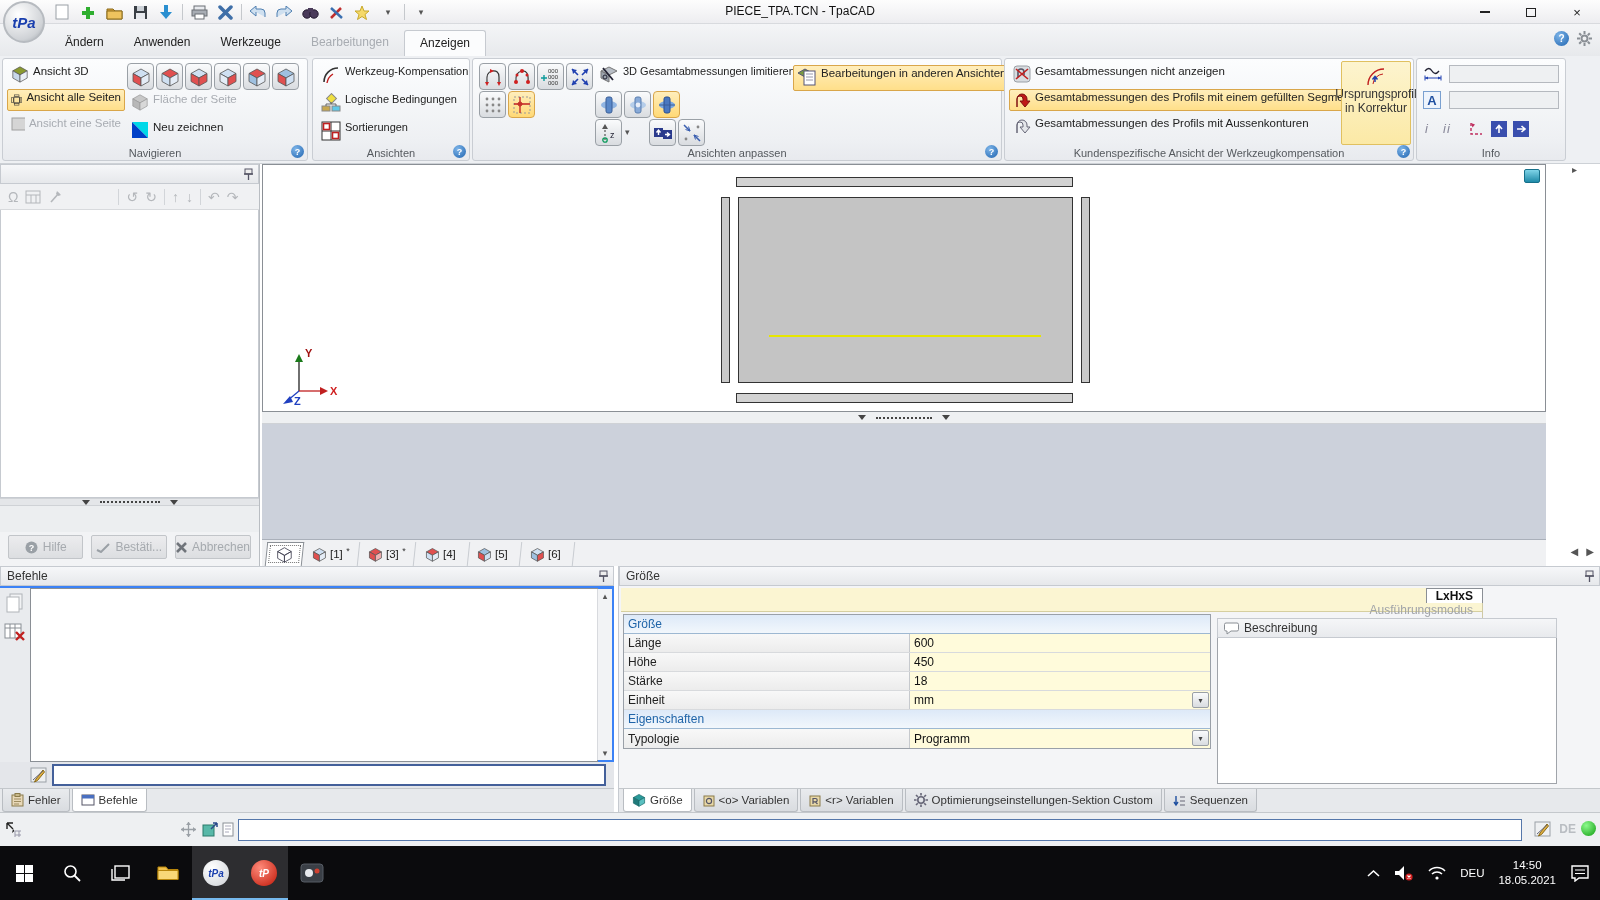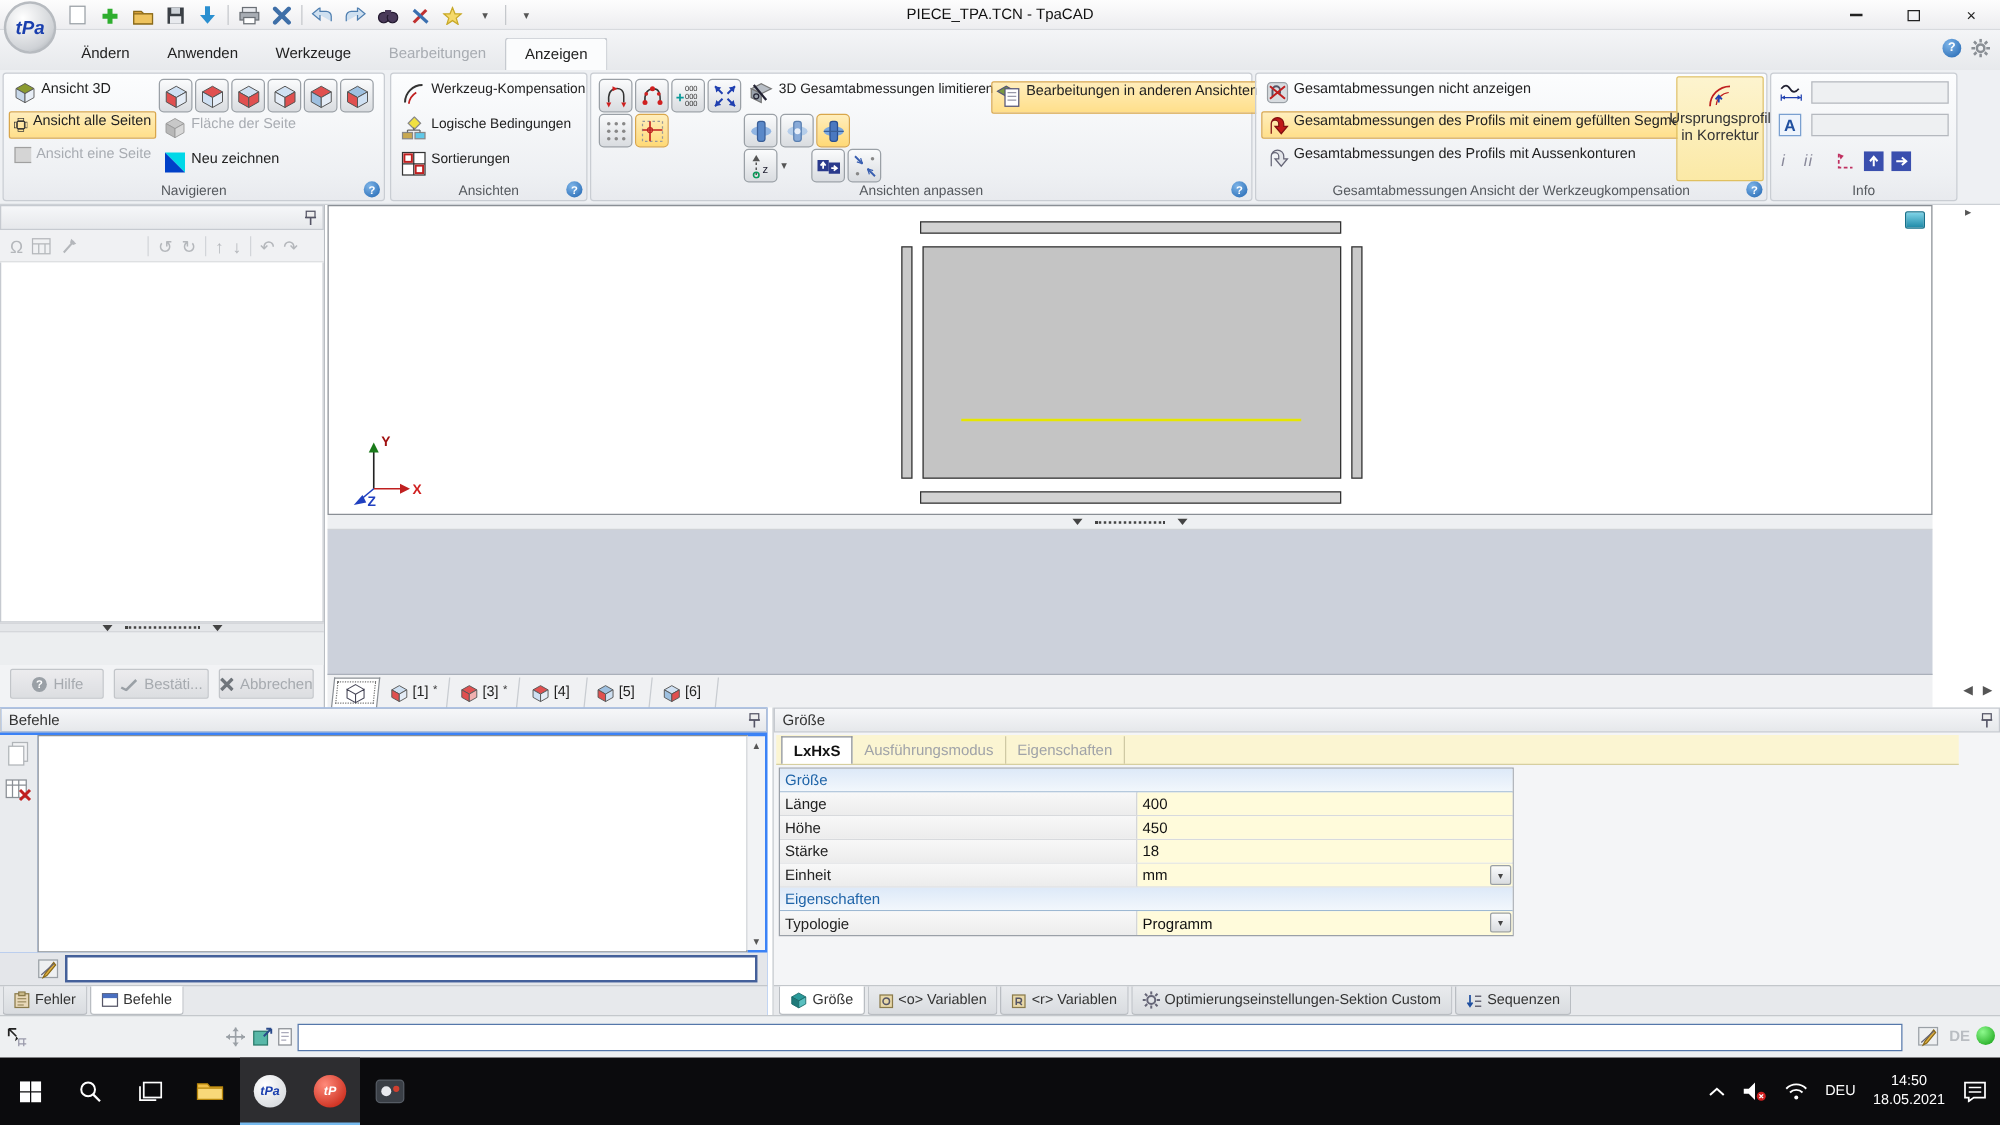--- a/index.html
+++ b/index.html
@@ -83,21 +83,21 @@
 #bf-strip{position:absolute;left:0;top:0;width:30px;height:174px;background:#e9ebee;display:flex;flex-direction:column;align-items:center;gap:8px;padding-top:4px;}
 #bf-white{position:absolute;left:30px;top:0;width:568px;height:174px;background:#fff;border:1px solid #8a8f95;}
 #bf-scroll{position:absolute;right:2px;top:1px;width:15px;height:171px;background:#f2f3f5;border-left:1px solid #d8dade;display:flex;flex-direction:column;justify-content:space-between;align-items:center;padding:2px 0;color:#555;font-size:9px;}
 #bf-inputrow{position:absolute;left:0;top:196px;width:614px;height:26px;background:#e4e6ea;display:flex;align-items:center;gap:4px;padding:0 8px 0 30px;}
 #bf-input{flex:1;height:22px;background:#fff;border:2px solid #44609a;font-size:12px;padding:0 4px;outline:none;}
 .btabs{position:absolute;left:0;top:222px;width:100%;height:24px;background:#e7e9ec;border-top:1px solid #c3c7cb;display:flex;padding-left:2px;}
 .btab{height:23px;display:flex;align-items:center;gap:4px;padding:0 8px;font-size:11.5px;color:#333;background:linear-gradient(#e9ebee,#d9dce0);border:1px solid #b9bdc2;border-top:none;border-radius:0 0 3px 3px;margin-right:2px;}
 .btab.active{background:#fff;}
 
 #groesse{position:absolute;left:618px;top:566px;width:982px;height:246px;background:#f4f5f7;border-left:1px solid #c6cad0;}
-#gr-tabstrip{position:absolute;left:2px;top:22px;width:946px;height:24px;background:#fbf5d2;border-bottom:1px solid #d6cfa0;display:flex;align-items:flex-end;padding-left:4px;}
+#gr-tabstrip{position:absolute;left:2px;top:22px;width:862px;height:24px;background:#fbf5d2;border-bottom:1px solid #d6cfa0;display:flex;align-items:flex-end;padding-left:4px;flex-direction:column;}
 .gtab{height:22px;display:flex;align-items:center;padding:0 9px;font-size:12px;color:#a0a3a8;border-right:1px solid #cfc9a4;}
 .gtab.active{background:#fff;border:1px solid #8a8f95;border-bottom:none;color:#111;font-weight:bold;}
 #gr-table{position:absolute;left:4px;top:48px;width:588px;border:1px solid #9aa0a8;background:#fff;}
 .sechead{height:19px;background:linear-gradient(#dde9f8,#f2f7fc);border-bottom:1px solid #9db8d2;color:#1f64a8;font-size:12px;display:flex;align-items:center;padding-left:4px;}
 .trow{height:19px;display:flex;border-bottom:1px solid #d8dadd;position:relative;}
 .tlabel{width:286px;background:linear-gradient(#f8f8f8,#ececec);border-right:1px solid #c6c9cd;display:flex;align-items:center;padding-left:4px;font-size:12px;color:#222;}
 .tvalue{flex:1;background:#fffbdb;display:flex;align-items:center;padding-left:4px;font-size:12px;color:#111;}
 .dd{position:absolute;right:1px;top:1px;width:17px;height:16px;background:linear-gradient(#fafbfc,#d9dce0);border:1px solid #9aa0a6;border-radius:2px;font-size:8px;color:#444;display:flex;align-items:center;justify-content:center;}
 #beschr{position:absolute;left:598px;top:52px;width:340px;height:166px;}
 #beschr-head{height:20px;background:linear-gradient(#f5f6f8,#e8eaed);border:1px solid #c6cad0;display:flex;align-items:center;gap:5px;padding:0 6px;font-size:12px;color:#333;}
@@ -502,21 +502,21 @@
         <span>Gesamtabmessungen des Profils mit Aussenkonturen</span>
       </div>
       <div id="ursprung">
         <svg width="22" height="22">
             <path d="M3 19 A16 16 0 0 1 19 3" fill="none" stroke="#c02020" stroke-width="1.4"></path>
             <path d="M8 18 A11 11 0 0 1 18 8" fill="none" stroke="#c02020"></path>
             <path d="M10 16 v-5 M7.5 13.5 L10 10.5 L12.5 13.5" stroke="#2040b0" stroke-width="1.5" fill="none"></path>
           </svg>
         <span>Ursprungsprofil in Korrektur</span>
       </div>
-      <div class="glabel">Gesamtabmessungen Ansicht der Werkzeugkompensation</div>
+      <div class="glabel">Kundenspezifische Ansicht der Werkzeugkompensation</div>
       <div class="ghelp">?</div>
     </div>
 
     <div class="group" style="left:1416px;width:150px;">
       <span class="abs" style="left:6px;top:6px;">
           <svg width="20" height="18">
             <path d="M2 6 Q6 1 9 6 T16 6" fill="none" stroke="#223" stroke-width="1.4"></path>
             <path d="M2 13 h16 M2 10.5 v5 M18 10.5 v5" stroke="#2040b0"></path>
             <path d="M2 13 l3 -1.6 v3.2z M18 13 l-3 -1.6 v3.2z" fill="#2040b0"></path>
           </svg>
@@ -770,41 +770,50 @@
     </div>
     <div id="gr-tabstrip">
       <div class="gtab active">LxHxS</div>
       <div class="gtab">Ausführungsmodus</div>
       <div class="gtab">Eigenschaften</div>
     </div>
     <div id="gr-table">
       <div class="sechead">Größe</div>
       <div class="trow">
         <div class="tlabel">Länge</div>
-        <div class="tvalue">400</div>
+        <div class="tvalue">600</div>
       </div>
       <div class="trow">
         <div class="tlabel">Höhe</div>
         <div class="tvalue">450</div>
       </div>
       <div class="trow">
         <div class="tlabel">Stärke</div>
         <div class="tvalue">18</div>
       </div>
       <div class="trow">
         <div class="tlabel">Einheit</div>
         <div class="tvalue">mm</div>
         <div class="dd">▾</div>
       </div>
       <div class="sechead">Eigenschaften</div>
       <div class="trow" style="border-bottom:none;">
         <div class="tlabel">Typologie</div>
         <div class="tvalue">Programm</div>
         <div class="dd">▾</div>
       </div>
+    </div>
+    <div id="beschr">
+      <div id="beschr-head">
+        <svg width="15" height="13">
+            <path d="M2 1 h11 a1.5 1.5 0 0 1 1.5 1.5 v5 a1.5 1.5 0 0 1 -1.5 1.5 H7 L3 12 V9 H2 A1.5 1.5 0 0 1 .5 7.5 v-5 A1.5 1.5 0 0 1 2 1z" fill="#fff" stroke="#8a8f95"></path>
+          </svg>
+        <span>Beschreibung</span>
+      </div>
+      <div id="beschr-body"></div>
     </div>
     <div class="btabs" style="padding-left:4px;">
       <div class="btab active">
         <svg width="14" height="14" viewBox="0 0 20 20">
             <path d="M10 2 18 6.5 10 11 2 6.5z" fill="#2a9a9a" stroke="#1a6a6a"></path>
             <path d="M2 6.5 10 11 10 19 2 14.5z" fill="#1f7a7a" stroke="#1a6a6a"></path>
             <path d="M18 6.5 10 11 10 19 18 14.5z" fill="#5ac0c0" stroke="#1a6a6a"></path>
           </svg>
         <span>Größe</span>
       </div>

